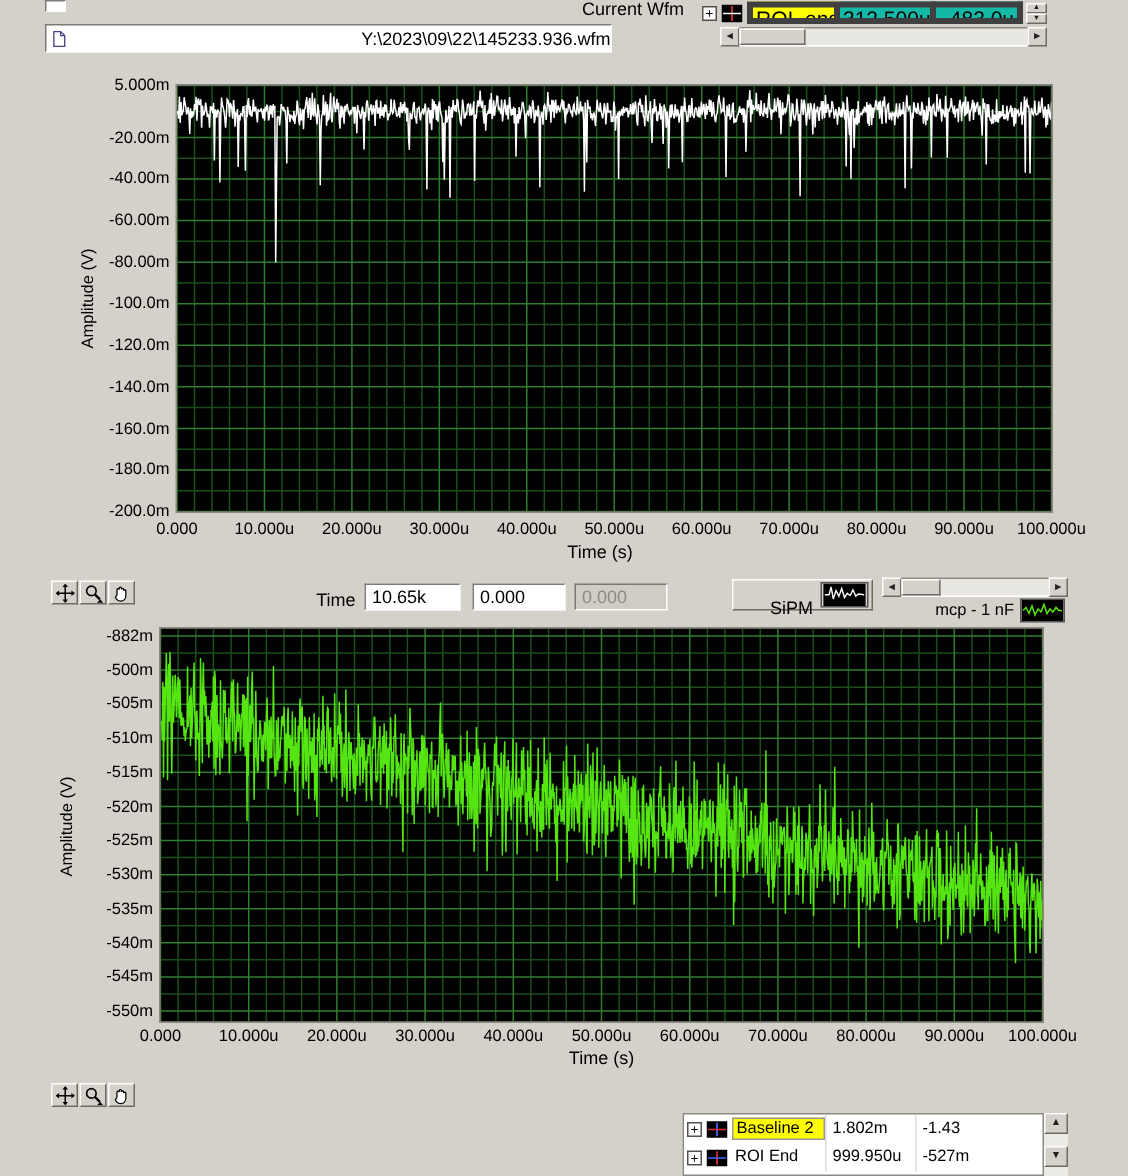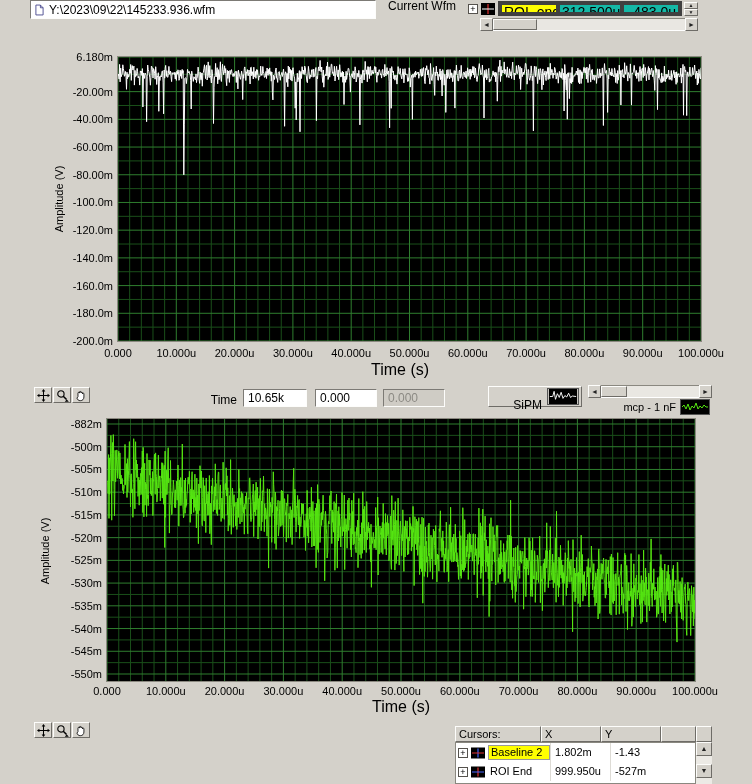--- a/index.html
+++ b/index.html
@@ -5,21 +5,21 @@
   html,body{margin:0;padding:0;background:#d4d1ca;}
   #app{position:relative;width:752px;height:784px;background:#d4d1ca;overflow:hidden;
        font-family:"Liberation Sans",sans-serif;color:#000;}
 
   .sunkenw{background:#fff;border:1px solid;border-color:#7c7a75 #fdfdfb #fdfdfb #7c7a75;box-sizing:border-box;}
   .btn3d{background:#d4d1ca;border:1px solid;border-color:#fdfdfb #6e6c67 #6e6c67 #fdfdfb;
          box-sizing:border-box;display:flex;align-items:center;justify-content:center;color:#222;}
 
   #frag{position:absolute;left:30px;top:0;width:14px;height:8px;}
   #cwfm{position:absolute;left:368px;top:0;width:88px;font-size:12px;line-height:12px;text-align:right;}
-  #pathctl{position:absolute;left:30px;top:0;width:346px;height:19px;display:flex;align-items:center;}
+  #pathctl{position:absolute;left:30px;top:16px;width:378px;height:19px;display:flex;align-items:center;justify-content:space-between;}
   .docicon{width:9px;height:12px;margin:0 5px 0 4px;flex:none;}
   .pathtext{font-size:12px;white-space:nowrap;}
 
   #toplegend{position:absolute;left:468px;top:1px;width:244px;}
   .tl-row{display:flex;align-items:center;height:15px;}
   .expandbox{width:10px;height:10px;background:#fff;border:1px solid #55524d;font-size:9px;line-height:8px;
              text-align:center;box-sizing:border-box;margin-right:3px;flex:none;}
   .curicon{width:14px;height:12px;margin-right:3px;flex:none;}
   .cell{box-sizing:border-box;font-size:14px;line-height:12px;height:15px;padding:1px 2px 0;
         border:4px solid #404040;overflow:hidden;white-space:nowrap;text-align:right;}
@@ -33,21 +33,21 @@
   .strack{flex:1;background:#e9e7e2;border-top:1px solid #8a8880;border-bottom:1px solid #fff;position:relative;}
   .sthumb{position:absolute;left:0;top:0;width:44px;height:100%;background:#d4d1ca;border:1px solid;
           border-color:#fdfdfb #6e6c67 #6e6c67 #fdfdfb;box-sizing:border-box;}
 
   .plot{position:absolute;background:#000;outline:1px solid #8b8980;}
   #g1{left:118px;top:57px;width:583px;height:284px;}
   #g2{left:107px;top:419px;width:588px;height:262px;}
   .ylab{position:absolute;font-size:11px;text-align:center;transform:rotate(-90deg);}
   #yl1{left:-1px;top:193px;width:120px;}
   #yl2{left:-15px;top:545px;width:120px;}
-  .xlab{position:absolute;font-size:16px;text-align:center;}
+  .xlab{position:absolute;font-size:12px;text-align:center;}
   #xl1{left:300px;top:361px;width:200px;}
   #xl2{left:301px;top:698px;width:200px;}
   .tick{position:absolute;font-size:11px;line-height:12px;color:#000;}
   .ytick{text-align:right;}
   .xtick{text-align:center;}
 
   .palette{position:absolute;display:flex;gap:1px;}
   #pal1{left:34px;top:387px;}
   #pal2{left:34px;top:722px;}
   .palbtn{width:18px;height:16px;}
@@ -357,27 +357,20 @@
       </svg>
     </div>
     <div class="palbtn btn3d">
       <svg viewBox="0 0 14 14" width="13" height="13">
         <path d="M3.2 8.2V4.4a.8.8 0 0 1 1.6 0V3.4a.8.8 0 0 1 1.6 0v.9a.8.8 0 0 1 1.6 0v.9a.8.8 0 0 1 1.6 0v3.4c0 2.3-1.5 4-3.9 4-2 0-3-1.2-3.6-2.8z" fill="#fff" stroke="#000" stroke-width="0.9"></path>
       </svg>
     </div>
   </div>
 
   <div id="ctable">
-    <div class="thead">
-      <div class="hcell hc1">Cursors:</div>
-      <div class="hcell hc2">X</div>
-      <div class="hcell hc3">Y</div>
-      <div class="hcell hcf"></div>
-      <div class="hcell hcc"></div>
-    </div>
     <div class="tbody">
       <div class="trow">
         <div class="expandbox" style="margin-left:2px">+</div>
         <svg class="curicon" viewBox="0 0 14 11" width="14" height="11">
           <rect width="14" height="11" fill="#000"></rect>
           <path d="M7 1v9" stroke="#4466ff" stroke-width="1.2"></path>
           <path d="M1 5.5h12" stroke="#e03030" stroke-width="1"></path>
         </svg>
         <div class="tname hl">Baseline 2</div>
         <div class="tval">1.802m</div>
@@ -394,21 +387,21 @@
         <div class="tval">999.950u</div>
         <div class="tval">-527m</div>
       </div>
     </div>
     <div class="vscroll">
       <div class="vbtn vup btn3d">▲</div>
       <div class="vbtn vdn btn3d">▼</div>
     </div>
   </div>
 
-<div class="tick ytick" style="left: 59px; top: 51px; width: 54px;">6.180m</div>
+<div class="tick ytick" style="left: 59px; top: 51px; width: 54px;">5.000m</div>
     <div class="tick ytick" style="left: 59px; top: 85.6341px; width: 54px;">-20.00m</div>
     <div class="tick ytick" style="left: 59px; top: 113.341px; width: 54px;">-40.00m</div>
     <div class="tick ytick" style="left: 59px; top: 141.049px; width: 54px;">-60.00m</div>
     <div class="tick ytick" style="left: 59px; top: 168.756px; width: 54px;">-80.00m</div>
     <div class="tick ytick" style="left: 59px; top: 196.463px; width: 54px;">-100.0m</div>
     <div class="tick ytick" style="left: 59px; top: 224.171px; width: 54px;">-120.0m</div>
     <div class="tick ytick" style="left: 59px; top: 251.878px; width: 54px;">-140.0m</div>
     <div class="tick ytick" style="left: 59px; top: 279.585px; width: 54px;">-160.0m</div>
     <div class="tick ytick" style="left: 59px; top: 307.293px; width: 54px;">-180.0m</div>
     <div class="tick ytick" style="left: 59px; top: 335px; width: 54px;">-200.0m</div>

